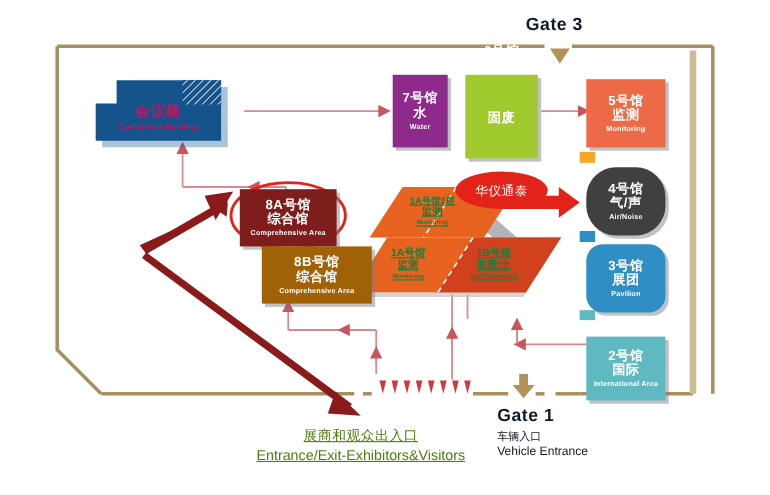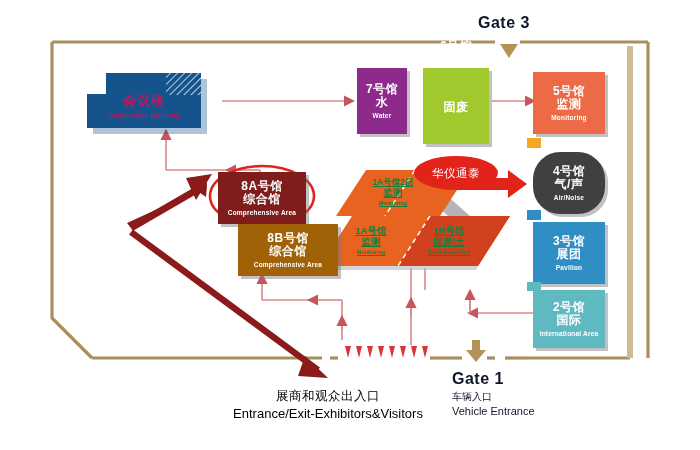--- a/index.html
+++ b/index.html
@@ -21,21 +21,21 @@
   .diag{position:absolute;color:#15803d;text-align:center;line-height:1.15;text-decoration:underline;}
   .diag .cn1{font-size:8.5px;font-weight:bold;}
   .diag .cn2{font-size:9.5px;font-weight:bold;}
   .diag .en{font-size:5.5px;font-weight:bold;margin-top:1px;}
 
   .gatelbl{position:absolute;color:#0f172a;}
   .gatelbl .g{font-size:16px;font-weight:bold;letter-spacing:.5px;}
   .gatelbl .cn{font-size:10px;margin-top:2px;}
   .gatelbl .en{font-size:11px;margin-top:1px;}
 
-  .entlbl{position:absolute;color:#000000;text-align:center;}
+  .entlbl{position:absolute;color:#4d7c0f;text-align:center;text-decoration:underline;}
   .entlbl .cn{font-size:12.5px;letter-spacing:.5px;}
   .entlbl .en{font-size:13px;margin-top:1px;}
 
   .badge{position:absolute;display:flex;align-items:center;justify-content:center;
          color:#fff;font-size:11.5px;font-weight:normal;letter-spacing:.5px;}
 </style>
 </head>
 <body>
 
 <div id="map">
@@ -177,26 +177,26 @@
   <div class="hall" style="left:533px;top:72px;width:72px;height:62px;background:#ec6a45;">
     <div class="cn1">5号馆</div>
     <div class="cn2">监测</div>
     <div class="en">Monitoring</div>
   </div>
   <div class="hall" style="left:533px;top:152px;width:72px;height:62px;background:#404040;border-radius:27px;">
     <div class="cn1">4号馆</div>
     <div class="cn2">气/声</div>
     <div class="en">Air/Noise</div>
   </div>
-  <div class="hall" style="left:533px;top:222px;width:72px;height:62px;background:#2f8fc4;">
+  <div class="hall" style="left:533px;top:222px;width:72px;height:62px;background:#2f8fc4;border-radius:15px;">
     <div class="cn1">3号馆</div>
     <div class="cn2">展团</div>
     <div class="en">Pavilion</div>
   </div>
-  <div class="hall" style="left:533px;top:290px;width:72px;height:58px;background:#5fb9c0;">
+  <div class="hall" style="left:533px;top:306px;width:72px;height:58px;background:#5fb9c0;">
     <div class="cn1">2号馆</div>
     <div class="cn2">国际</div>
     <div class="en">International Area</div>
   </div>
 
   <div style="position:absolute;left:527px;top:138px;width:14px;height:10px;background:#f5a623;"></div>
   <div style="position:absolute;left:527px;top:210px;width:14px;height:10px;background:#2f8fc4;"></div>
   <div style="position:absolute;left:527px;top:282px;width:14px;height:9px;background:#5fb9c0;"></div>
 
   <div class="hall" style="left:218px;top:172px;width:88px;height:52px;background:#7f1d1d;text-align:right;">

